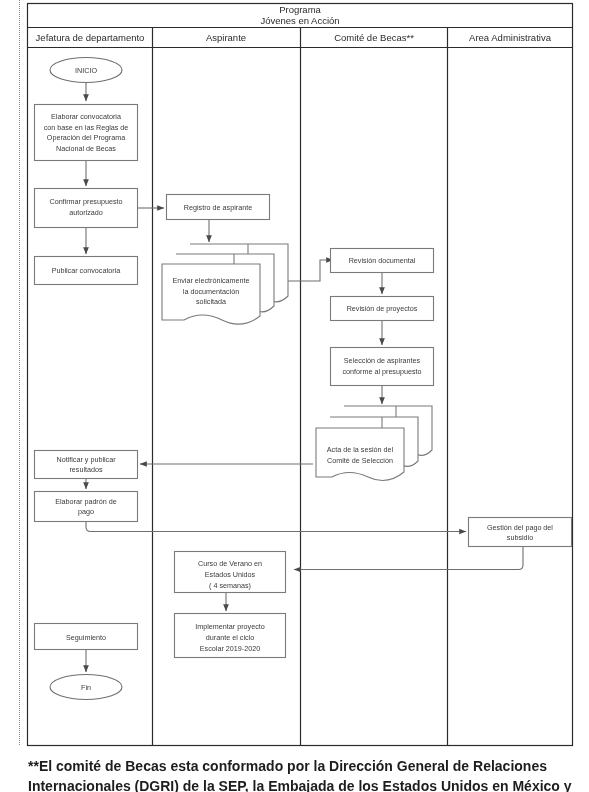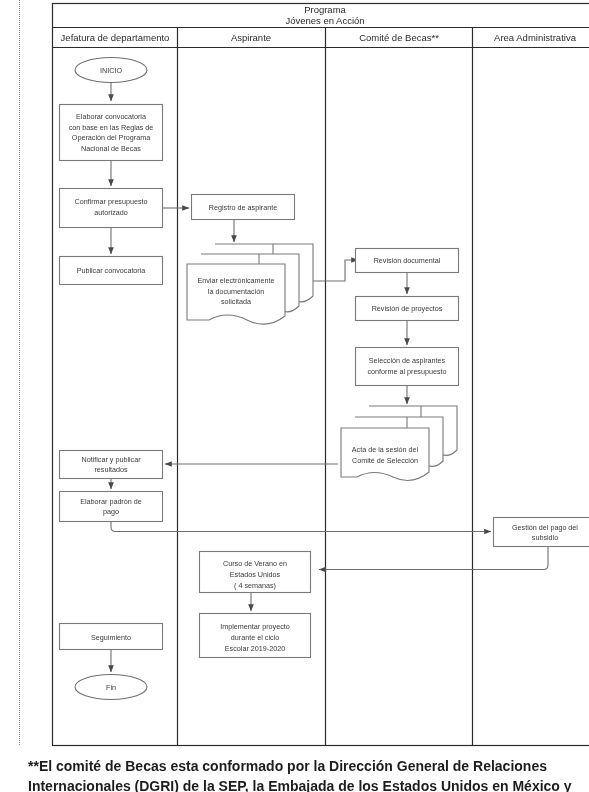--- a/index.html
+++ b/index.html
@@ -14,21 +14,20 @@
     color: #2b2b2b;
     position: relative;
     overflow: hidden;
   }
   #diagram-root {
     position: absolute;
     left: 0;
     top: 0;
     width: 525px;
     height: 792px;
-    margin-left: 25px;
   }
   svg { display: block; }
 
   .swimlane-frame {
     fill: #ffffff;
     stroke: #2b2b2b;
     stroke-width: 1.2;
   }
   .lane-divider {
     stroke: #2b2b2b;

